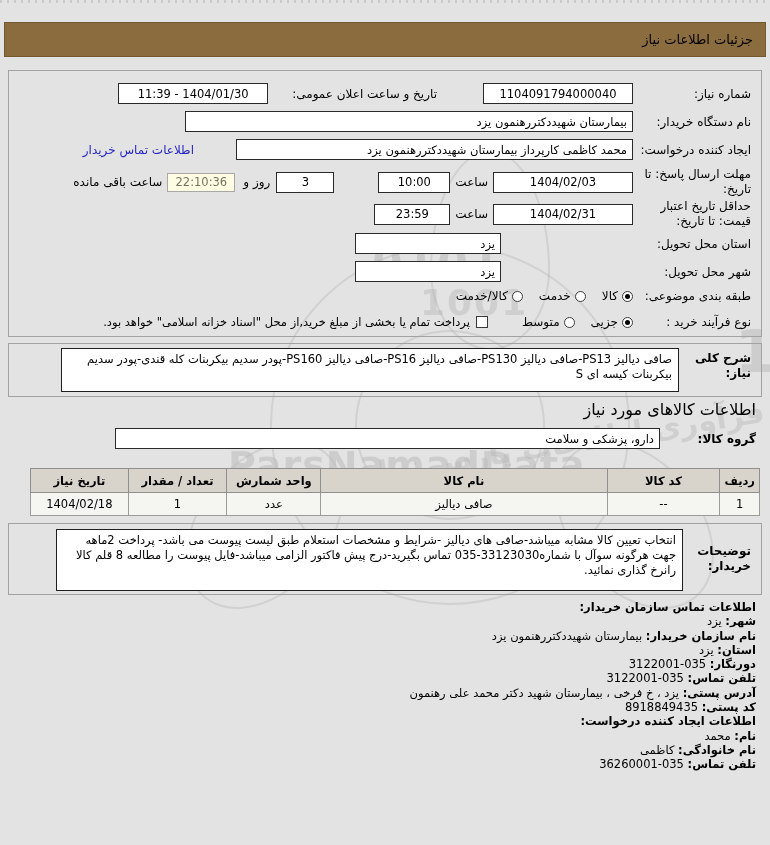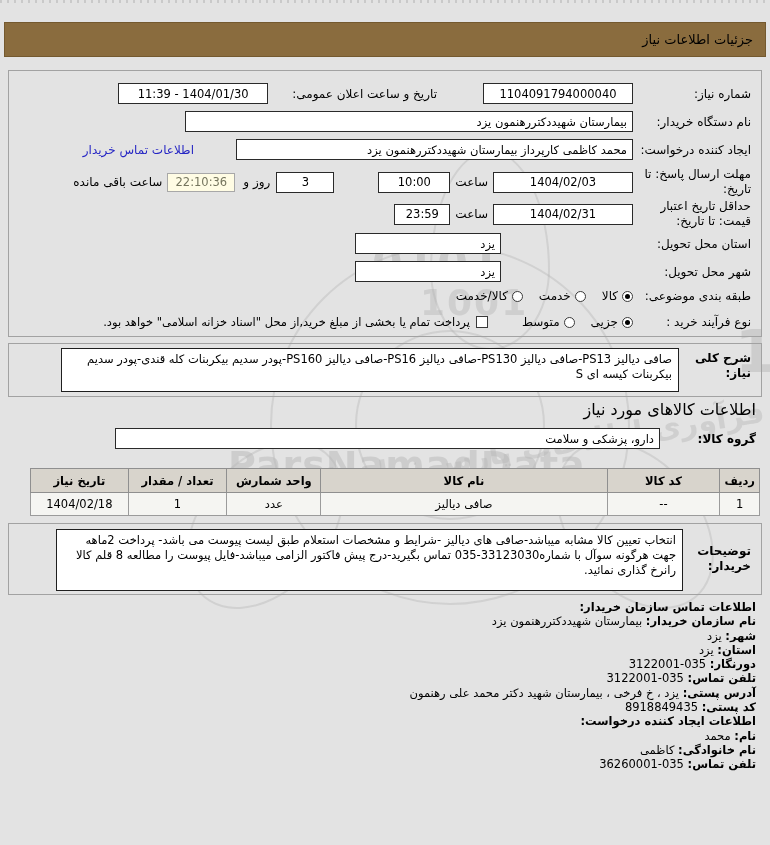--- a/index.html
+++ b/index.html
@@ -100,21 +100,21 @@
       <div class="inp center ltr" style="width:58px;margin-right:44px;">3</div>
       <span class="lbl" style="margin-right:6px;">روز و</span>
       <div class="timer ltr" style="width:68px;margin-right:8px;">22:10:36</div>
       <span class="lbl" style="margin-right:5px;">ساعت باقی مانده</span>
     </div>
 
     <div class="frow" style="top:128px;">
       <span class="lbl2" style="width:112px;">حداقل تاریخ اعتبار قیمت: تا تاریخ:</span>
       <div class="inp center ltr" style="width:140px;margin-right:6px;">1404/02/31</div>
       <span class="lbl" style="margin-right:5px;">ساعت</span>
-      <div class="inp center ltr" style="width:56px;margin-right:5px;">23:59</div>
+      <div class="inp center ltr" style="width:76px;margin-right:5px;">23:59</div>
     </div>
 
     <div class="frow" style="top:162px;">
       <span class="lbl" style="width:118px;">استان محل تحویل:</span>
       <div class="inp" style="width:146px;margin-right:132px;">یزد</div>
     </div>
 
     <div class="frow" style="top:190px;">
       <span class="lbl" style="width:118px;">شهر محل تحویل:</span>
       <div class="inp" style="width:146px;margin-right:132px;">یزد</div>
@@ -179,22 +179,22 @@
     </tbody>
   </table>
 
   <div class="panel notes-panel">
     <div class="lbl2 bold" style="position:absolute;top:20px;right:10px;width:64px;">توضیحات خریدار:</div>
     <div class="whitebox" style="top:5px;right:78px;left:47px;height:62px;">انتخاب تعیین کالا مشابه میباشد-صافی های دیالیز -شرایط و مشخصات استعلام طبق لیست پیوست می باشد- پرداخت 2ماهه جهت هرگونه سوآل با شماره33123030-035 تماس بگیرید-درج پیش فاکتور الزامی میباشد-فایل پیوست را مطالعه 8 قلم کالا رانرخ گذاری نمائید.</div>
   </div>
 
   <div class="contact">
     <div class="row bold">اطلاعات تماس سازمان خریدار:</div>
+    <div class="row"><span class="bold">شهر:</span> <span>یزد</span></div>
     <div class="row"><span class="bold">نام سازمان خریدار:</span> <span>بیمارستان شهیددکتررهنمون یزد</span></div>
-    <div class="row"><span class="bold">شهر:</span> <span>یزد</span></div>
     <div class="row"><span class="bold">استان:</span> <span>یزد</span></div>
     <div class="row"><span class="bold">دورنگار:</span> <span class="num">3122001-035</span></div>
     <div class="row"><span class="bold">تلفن تماس:</span> <span class="num">3122001-035</span></div>
     <div class="row"><span class="bold">آدرس پستی:</span> <span>یزد ، خ فرخی ، بیمارستان شهید دکتر محمد علی رهنمون</span></div>
     <div class="row"><span class="bold">کد پستی:</span> <span class="num">8918849435</span></div>
     <div class="row bold">اطلاعات ایجاد کننده درخواست:</div>
     <div class="row"><span class="bold">نام:</span> <span>محمد</span></div>
     <div class="row"><span class="bold">نام خانوادگی:</span> <span>کاظمی</span></div>
     <div class="row"><span class="bold">تلفن تماس:</span> <span class="num">36260001-035</span></div>
   </div>

